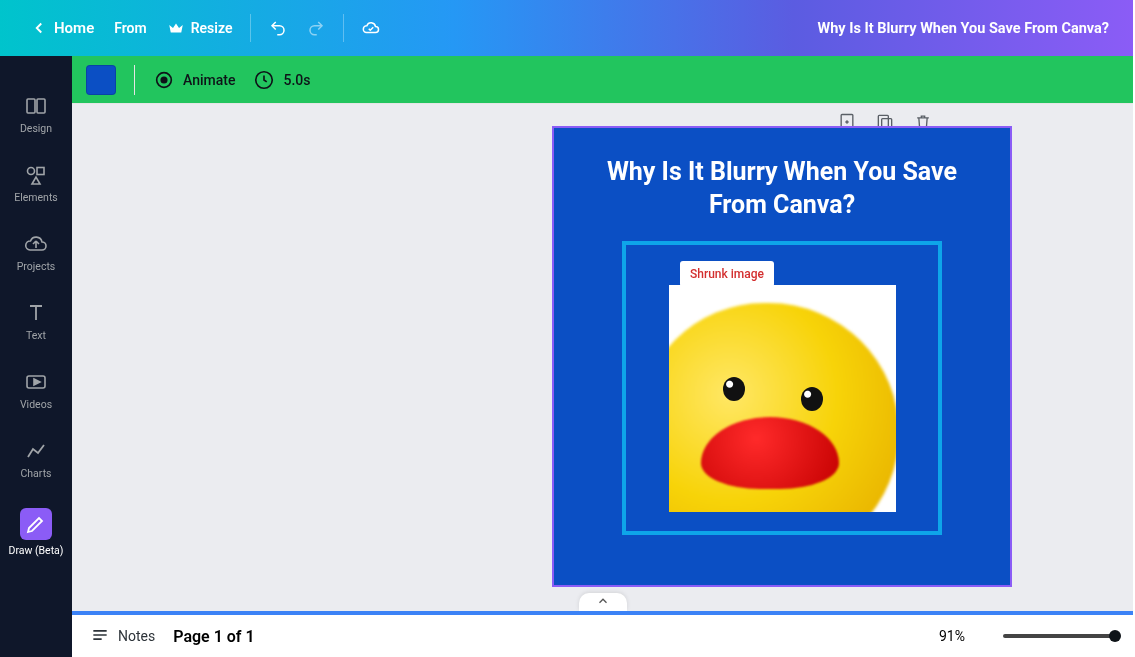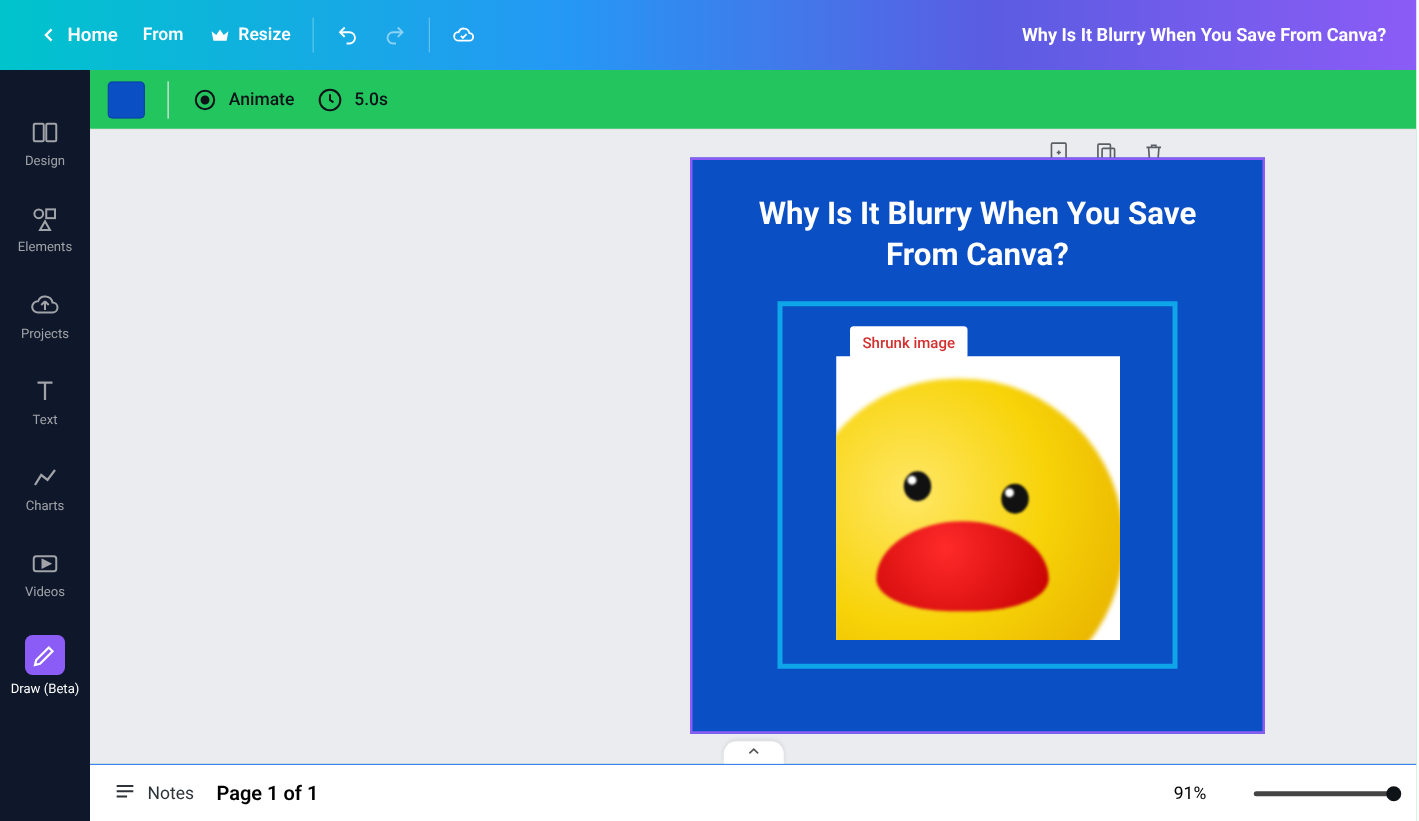--- a/index.html
+++ b/index.html
@@ -162,21 +162,21 @@
       border-radius: 10px 10px 0 0;
       box-shadow: 0 -1px 4px rgba(0,0,0,0.1);
       display: flex; align-items:center; justify-content:center;
       color: #555;
       cursor: pointer;
     }
 
     
     .footer {
       height: 46px;
-      border-top: 1px solid #3b82f6;
+      border-top: 4px solid #3b82f6;
       display: flex;
       align-items: center;
       padding: 0 18px;
       gap: 20px;
       background: #fff;
     }
     .ft-left { display:flex; align-items:center; gap:18px; flex:1; }
     .ft-btn { display:inline-flex; align-items:center; gap:8px; border:none; background:transparent; font-size:14px; cursor:pointer; color: #2d3339; }
     .zoom { font-size: 14px; margin-right: 18px; }
     .slider { width: 112px; height: 4px; background: #444; border-radius: 2px; position: relative; }
@@ -270,34 +270,34 @@
       <div class="sb-item">
         <span class="sb-iconbg plain">
           <svg viewBox="0 0 24 24" fill="none" stroke="currentColor" stroke-width="1.8">
               <path d="M6 5h12M12 5v14"></path>
             </svg>
         </span>
         <span class="sb-label">Text</span>
       </div>
       <div class="sb-item">
         <span class="sb-iconbg plain">
-          <svg viewBox="0 0 24 24" fill="none" stroke="currentColor" stroke-width="1.8">
-              <polyline points="4 18 9 10 14 14 20 6"></polyline>
-            </svg>
-        </span>
-        <span class="sb-label">Charts</span>
-      </div>
-      <div class="sb-item">
-        <span class="sb-iconbg plain">
           <svg viewBox="0 0 24 24" fill="none" stroke="currentColor" stroke-width="1.6">
               <rect x="3" y="6" width="18" height="12" rx="2"></rect>
               <polygon points="10,9 16,12 10,15" fill="currentColor"></polygon>
             </svg>
         </span>
         <span class="sb-label">Videos</span>
+      </div>
+      <div class="sb-item">
+        <span class="sb-iconbg plain">
+          <svg viewBox="0 0 24 24" fill="none" stroke="currentColor" stroke-width="1.8">
+              <polyline points="4 18 9 10 14 14 20 6"></polyline>
+            </svg>
+        </span>
+        <span class="sb-label">Charts</span>
       </div>
       <div class="sb-item active">
         <span class="sb-iconbg">
           <svg viewBox="0 0 24 24" fill="none" stroke="white" stroke-width="1.8">
               <path d="M4 20l4-1 10-10-3-3L5 16l-1 4z"></path>
             </svg>
         </span>
         <span class="sb-label">Draw (Beta)</span>
       </div>
     </div>

